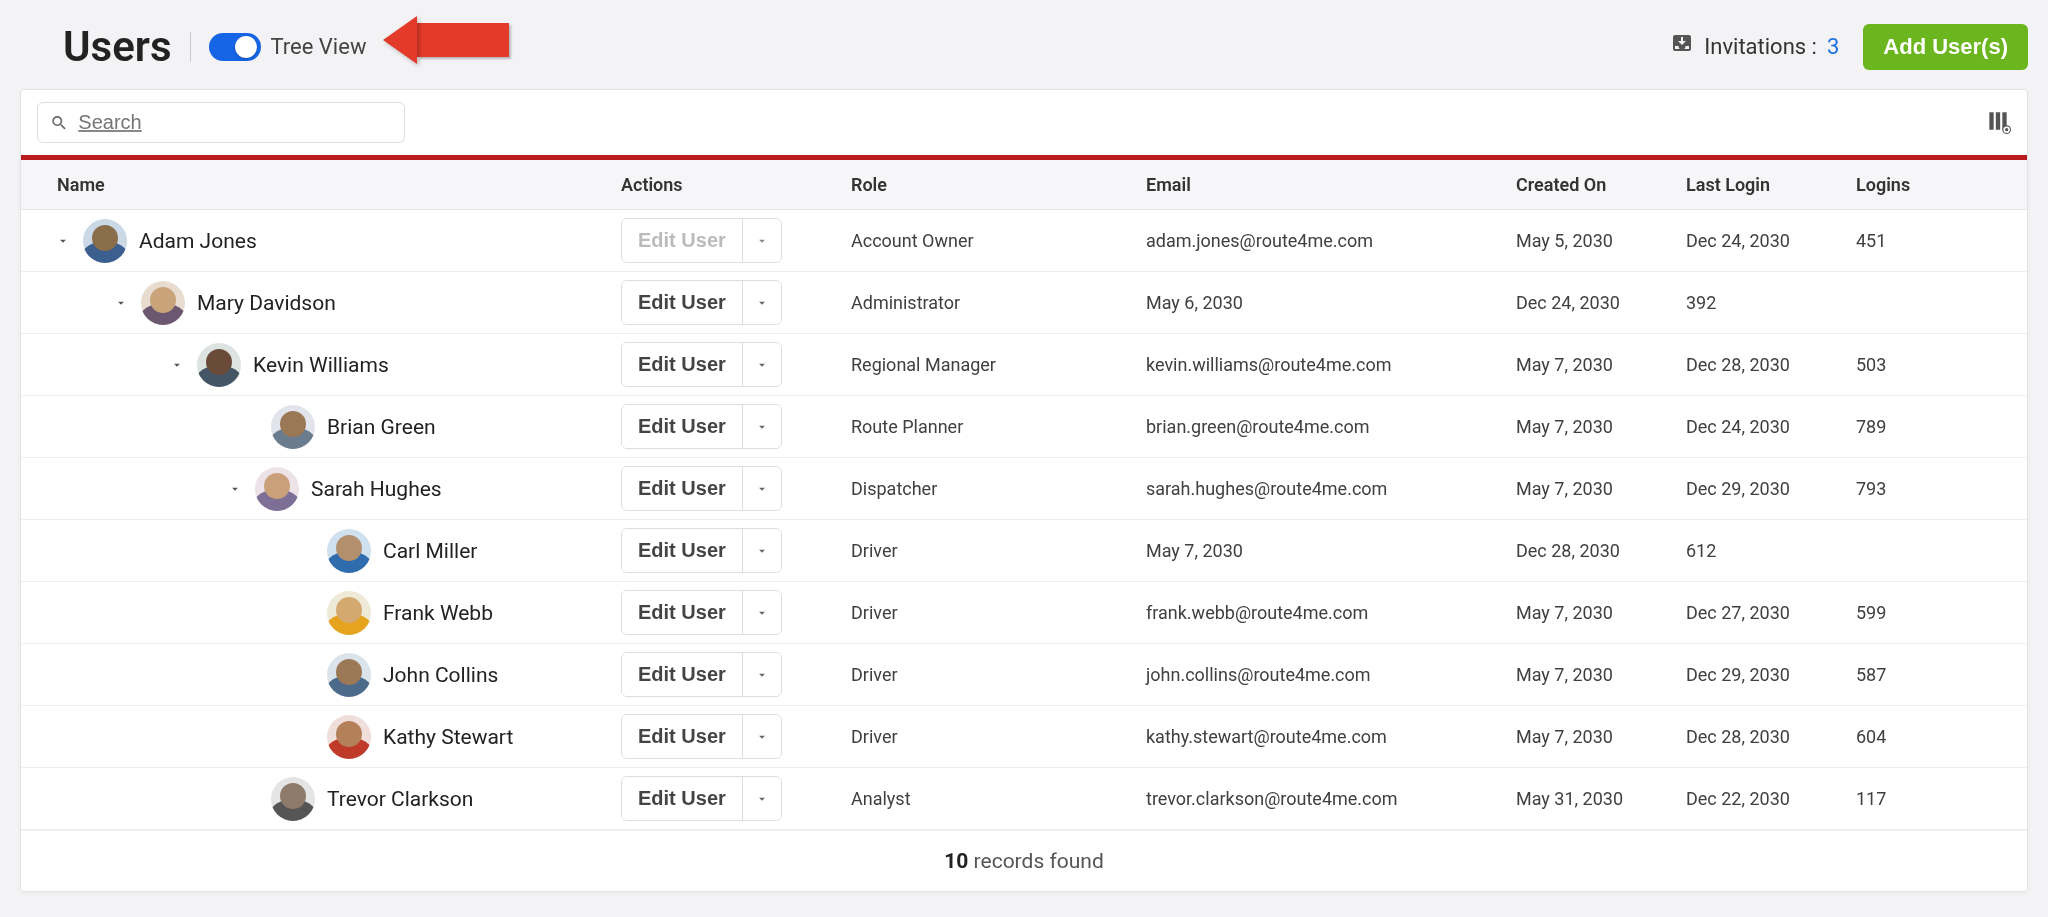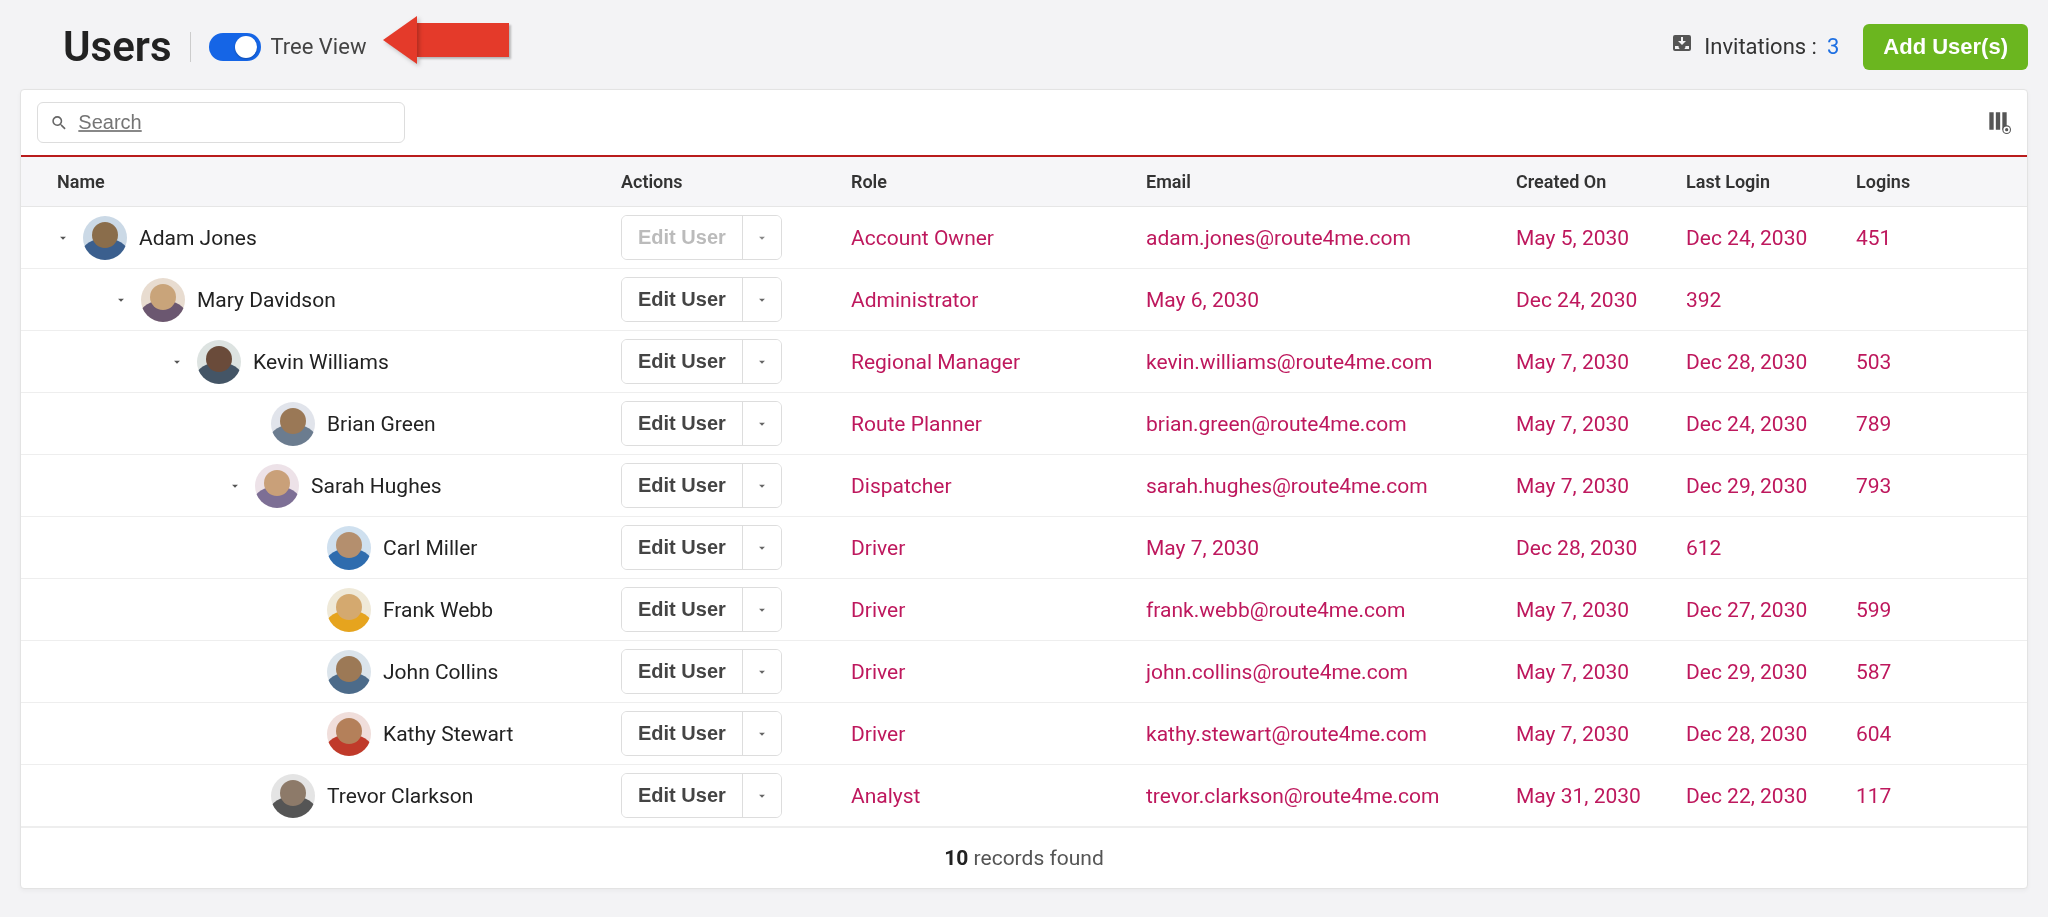--- a/index.html
+++ b/index.html
@@ -137,21 +137,21 @@
     font-size: 20px;
     width: 100%;
     background: transparent;
   }
   .search-icon-svg { width: 20px; height: 20px; margin-right: 10px; fill: #666; }
   .cols-icon { color: #555; cursor: pointer; }
   .tbl-head {
     display: grid;
     grid-template-columns: 600px 230px 295px 370px 170px 170px 180px;
     background: #f6f6f8;
-    border-top: 2px solid #b91c1c;
+    border-top: 5px solid #b91c1c;
     border-bottom: 1px solid #e6e6e6;
     font-weight: 600;
     color: #333;
   }
   .tbl-head > div { padding: 14px 0; }
   .tbl-head > div:first-child { padding-left: 36px; }
 
   .row {
     display: grid;
     grid-template-columns: 600px 230px 295px 370px 170px 170px 180px;
@@ -206,21 +206,21 @@
   .edit-btn.disabled { color: #bbb; cursor: default; }
   .edit-dd {
     background: #fff;
     border: none;
     border-left: 1px solid #ddd;
     padding: 0 12px;
     display: flex; align-items: center;
     cursor: pointer;
     color: #666;
   }
-  .cell { font-size: 21px; color: #be185d; }
+  .cell { font-size: 18px; color: #404040; }
 
   .footer {
     text-align: center;
     padding: 18px 0;
     font-size: 21px;
     color: #555;
     border-top: 1px solid #eee;
   }
   .footer b { color: #222; }
 

